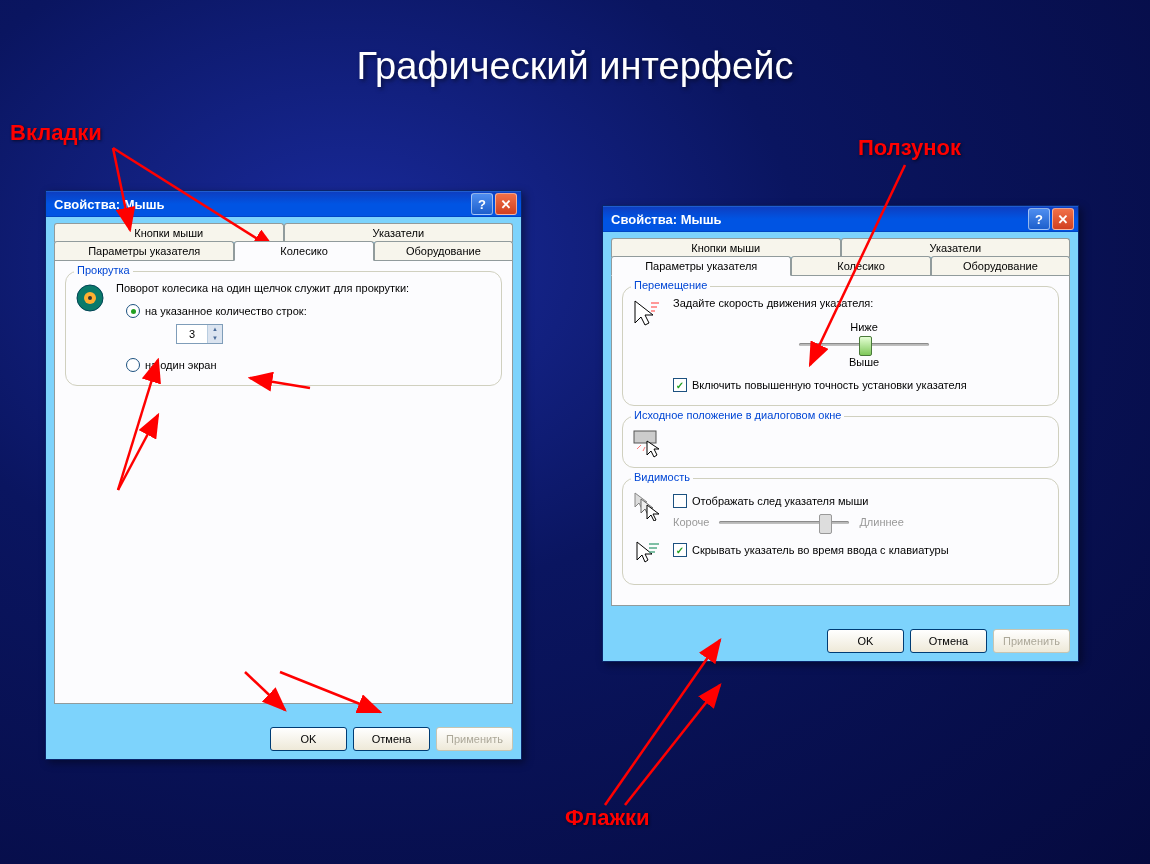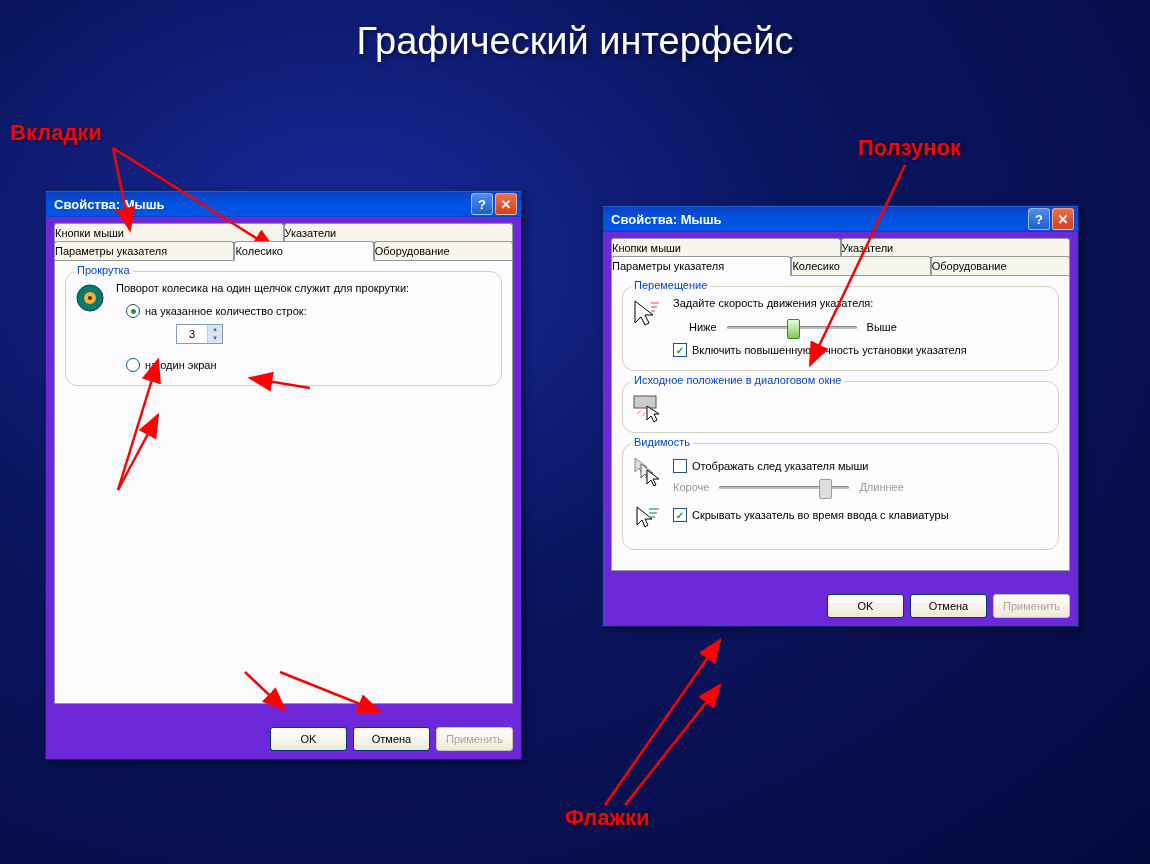--- a/index.html
+++ b/index.html
@@ -8,34 +8,34 @@
     height: 864px;
     background: radial-gradient(ellipse at 30% 30%, #1a2b9e 0%, #0a1560 40%, #050a3f 100%);
     font-family: Tahoma, sans-serif;
     position: relative;
     overflow: hidden;
   }
   .slide-title {
     color: #fff;
     font-size: 38px;
     text-align: center;
-    padding-top: 20px;
+    padding-top: 45px;
     text-shadow: 2px 2px 4px rgba(0,0,0,0.5);
   }
   .annotation {
     position: absolute;
     color: #ff0000;
     font-weight: bold;
     font-size: 22px;
     text-shadow: 1px 1px 3px rgba(0,0,0,0.6);
   }
 
   .dialog {
     position: absolute;
-    background: #6d28d9;
+    background: #7dd3fc;
     border: 1px solid #0a246a;
     box-shadow: 3px 3px 8px rgba(0,0,0,0.4);
   }
   .titlebar {
     height: 26px;
     background: linear-gradient(to bottom, #2b6ed6 0%, #0d3fc2 5%, #0054e3 50%, #0054e3 95%, #003db3 100%);
     color: #fff;
     font-size: 13px;
     font-weight: bold;
     display: flex;
@@ -60,21 +60,21 @@
   .close-btn { background: linear-gradient(to bottom, #f07048, #d14020); }
 
   .dialog-body { padding: 6px 8px 8px 8px; }
 
   .tabrow { display: flex; gap: 0; font-size: 11px; }
   .tab {
     border: 1px solid #919b9c;
     border-bottom: none;
     border-radius: 3px 3px 0 0;
     padding: 3px 0;
-    text-align: left;
+    text-align: center;
     background: #f7f5ec;
     cursor: default;
   }
   .tab.active {
     background: #fcfcfe;
     border-bottom: 1px solid #fcfcfe;
     margin-bottom: -1px;
     z-index: 1;
     position: relative;
   }
@@ -243,21 +243,21 @@
         <div class="group-title">Перемещение</div>
         <div class="group-row">
           <div class="group-icon">
             <svg class="icon-svg" viewBox="0 0 32 32">
                 <path d="M4 4 L4 26 L10 20 L14 28 L18 26 L14 18 L22 18 Z" fill="#fff" stroke="#000"></path>
                 <path d="M20 6 L28 6 M20 10 L26 10 M20 14 L24 14" stroke="#f77" stroke-width="1.5"></path>
               </svg>
           </div>
           <div style="flex:1">
             <div>Задайте скорость движения указателя:</div>
-            <div class="slider-wrap" style="margin:12px 0 10px 16px;">
+            <div class="slider-wrap" style="margin:12px 0 10px 5px;flex-direction:column;">
               <span>Ниже</span>
               <div class="slider-track">
                 <div class="slider-thumb" style="left:60px;"></div>
               </div>
               <span>Выше</span>
             </div>
             <div class="check-row">
               <div class="checkbox">✓</div>
               <span>Включить повышенную точность установки указателя</span>
             </div>

